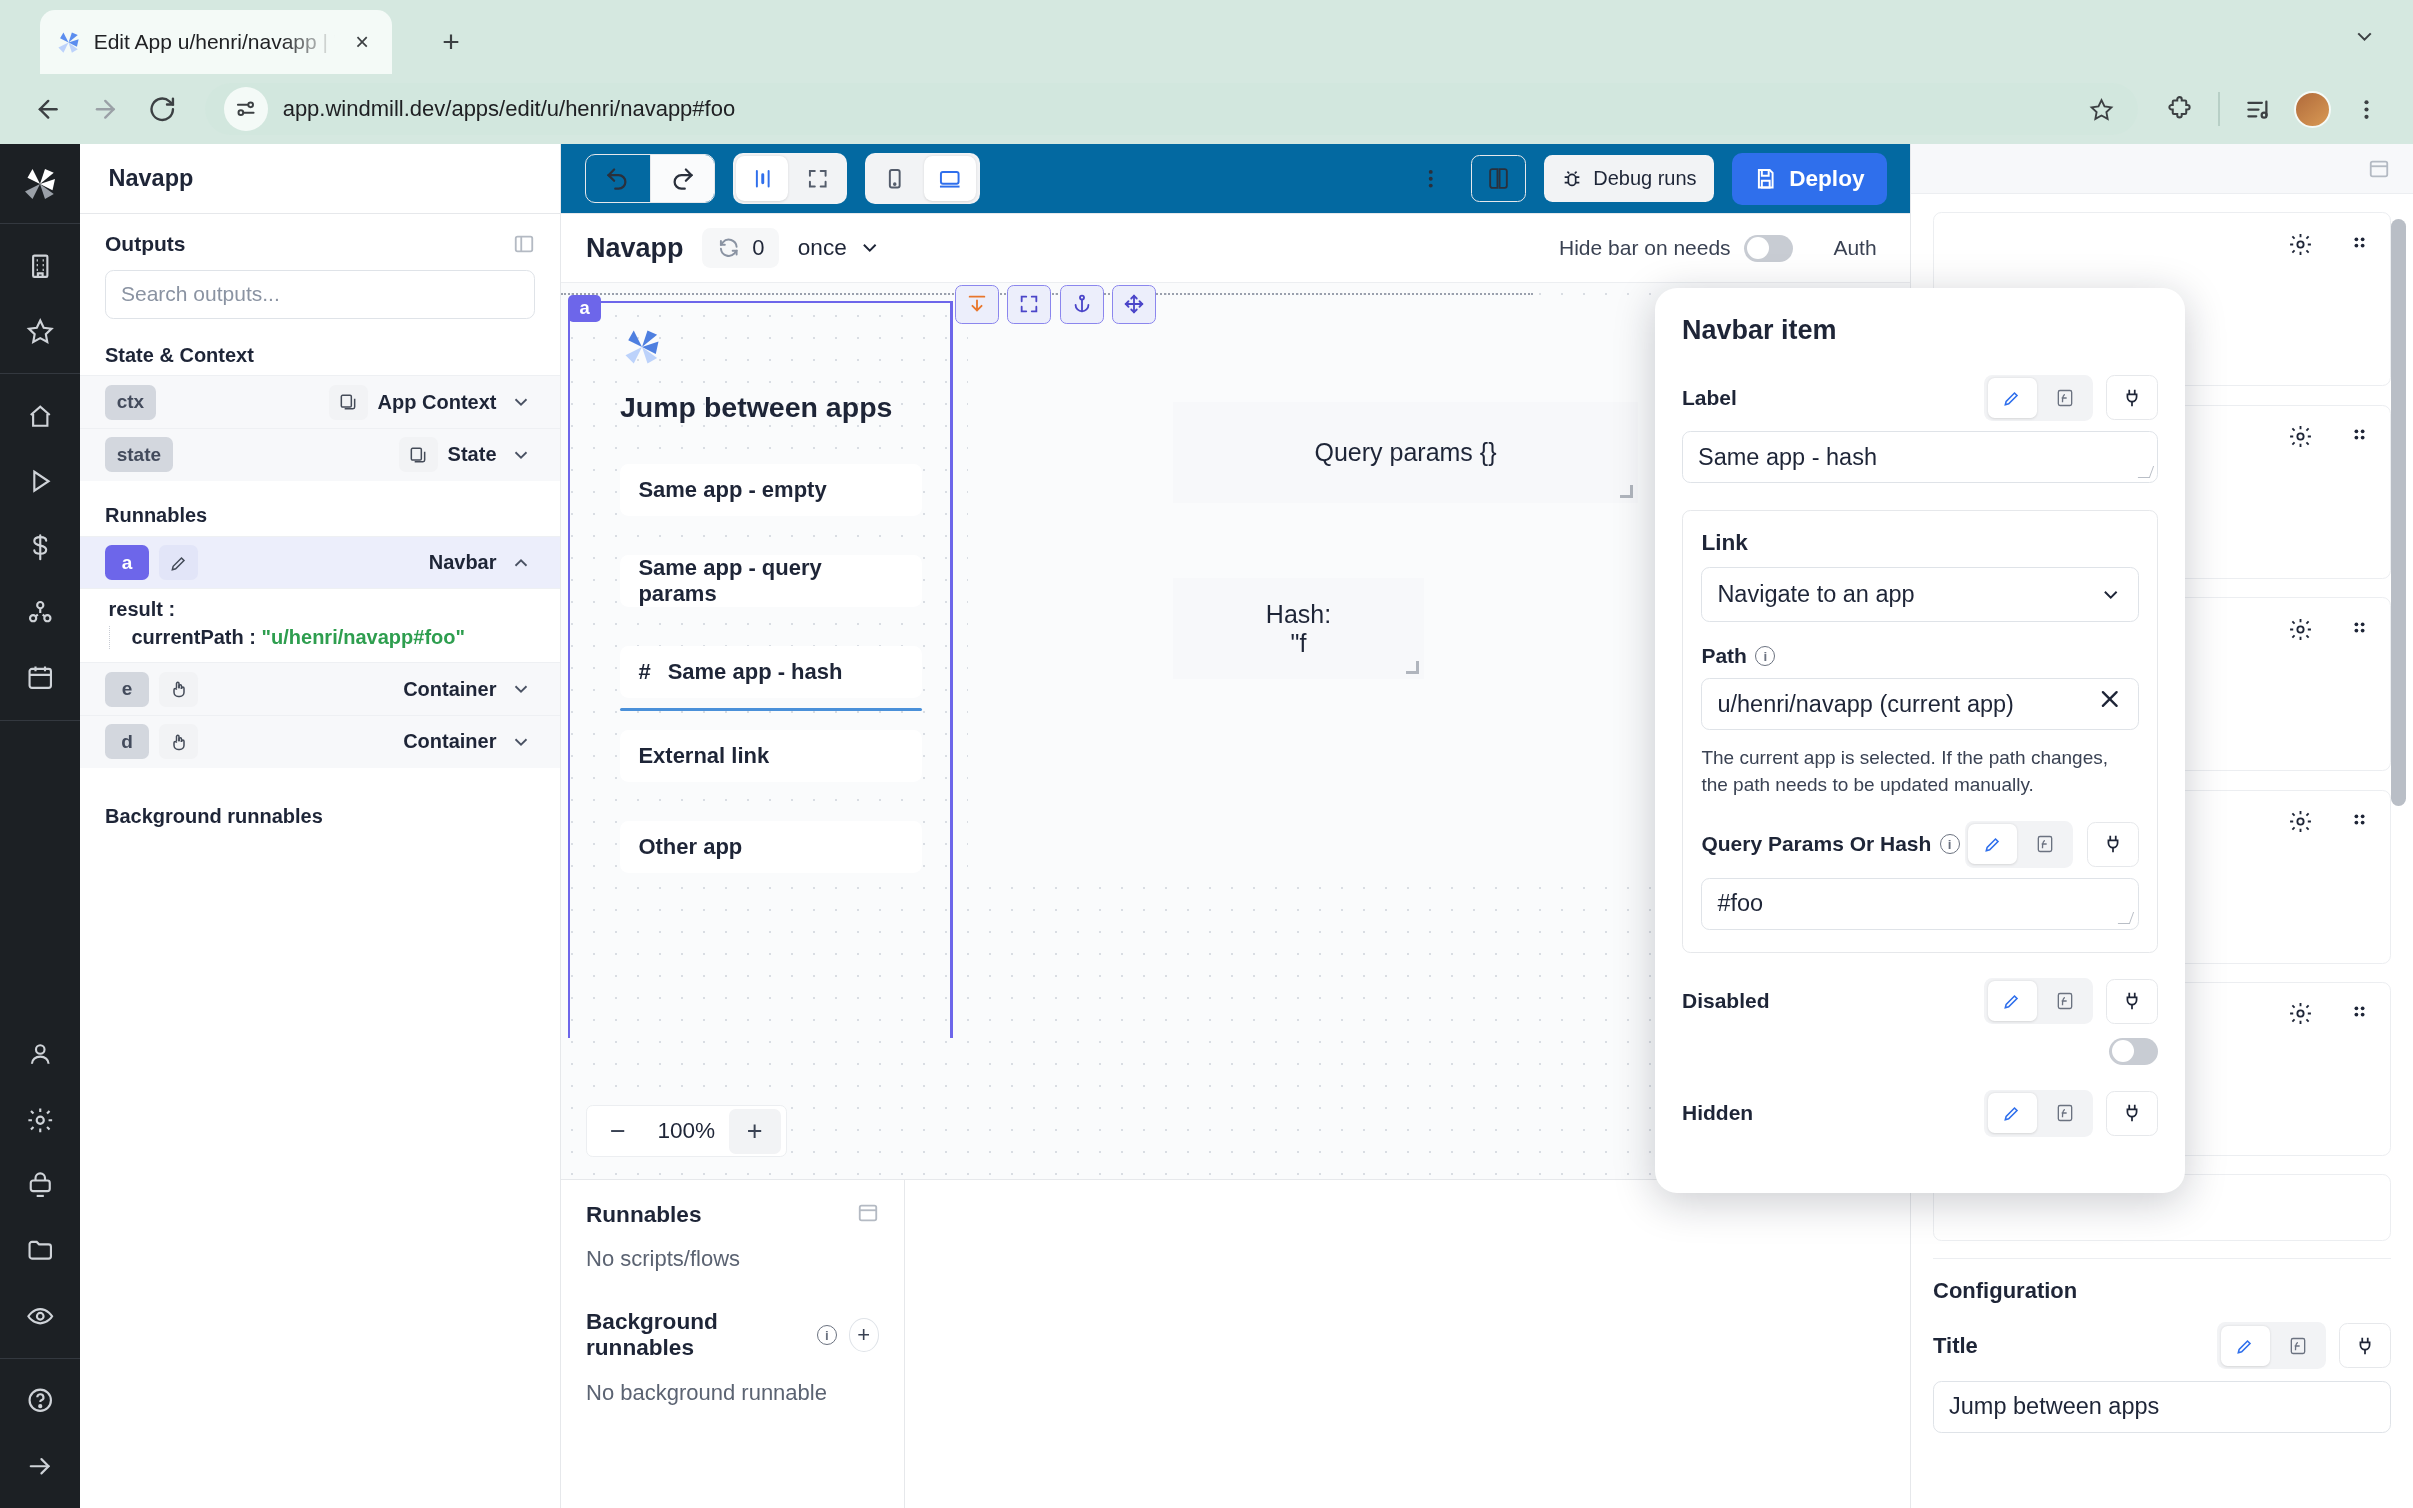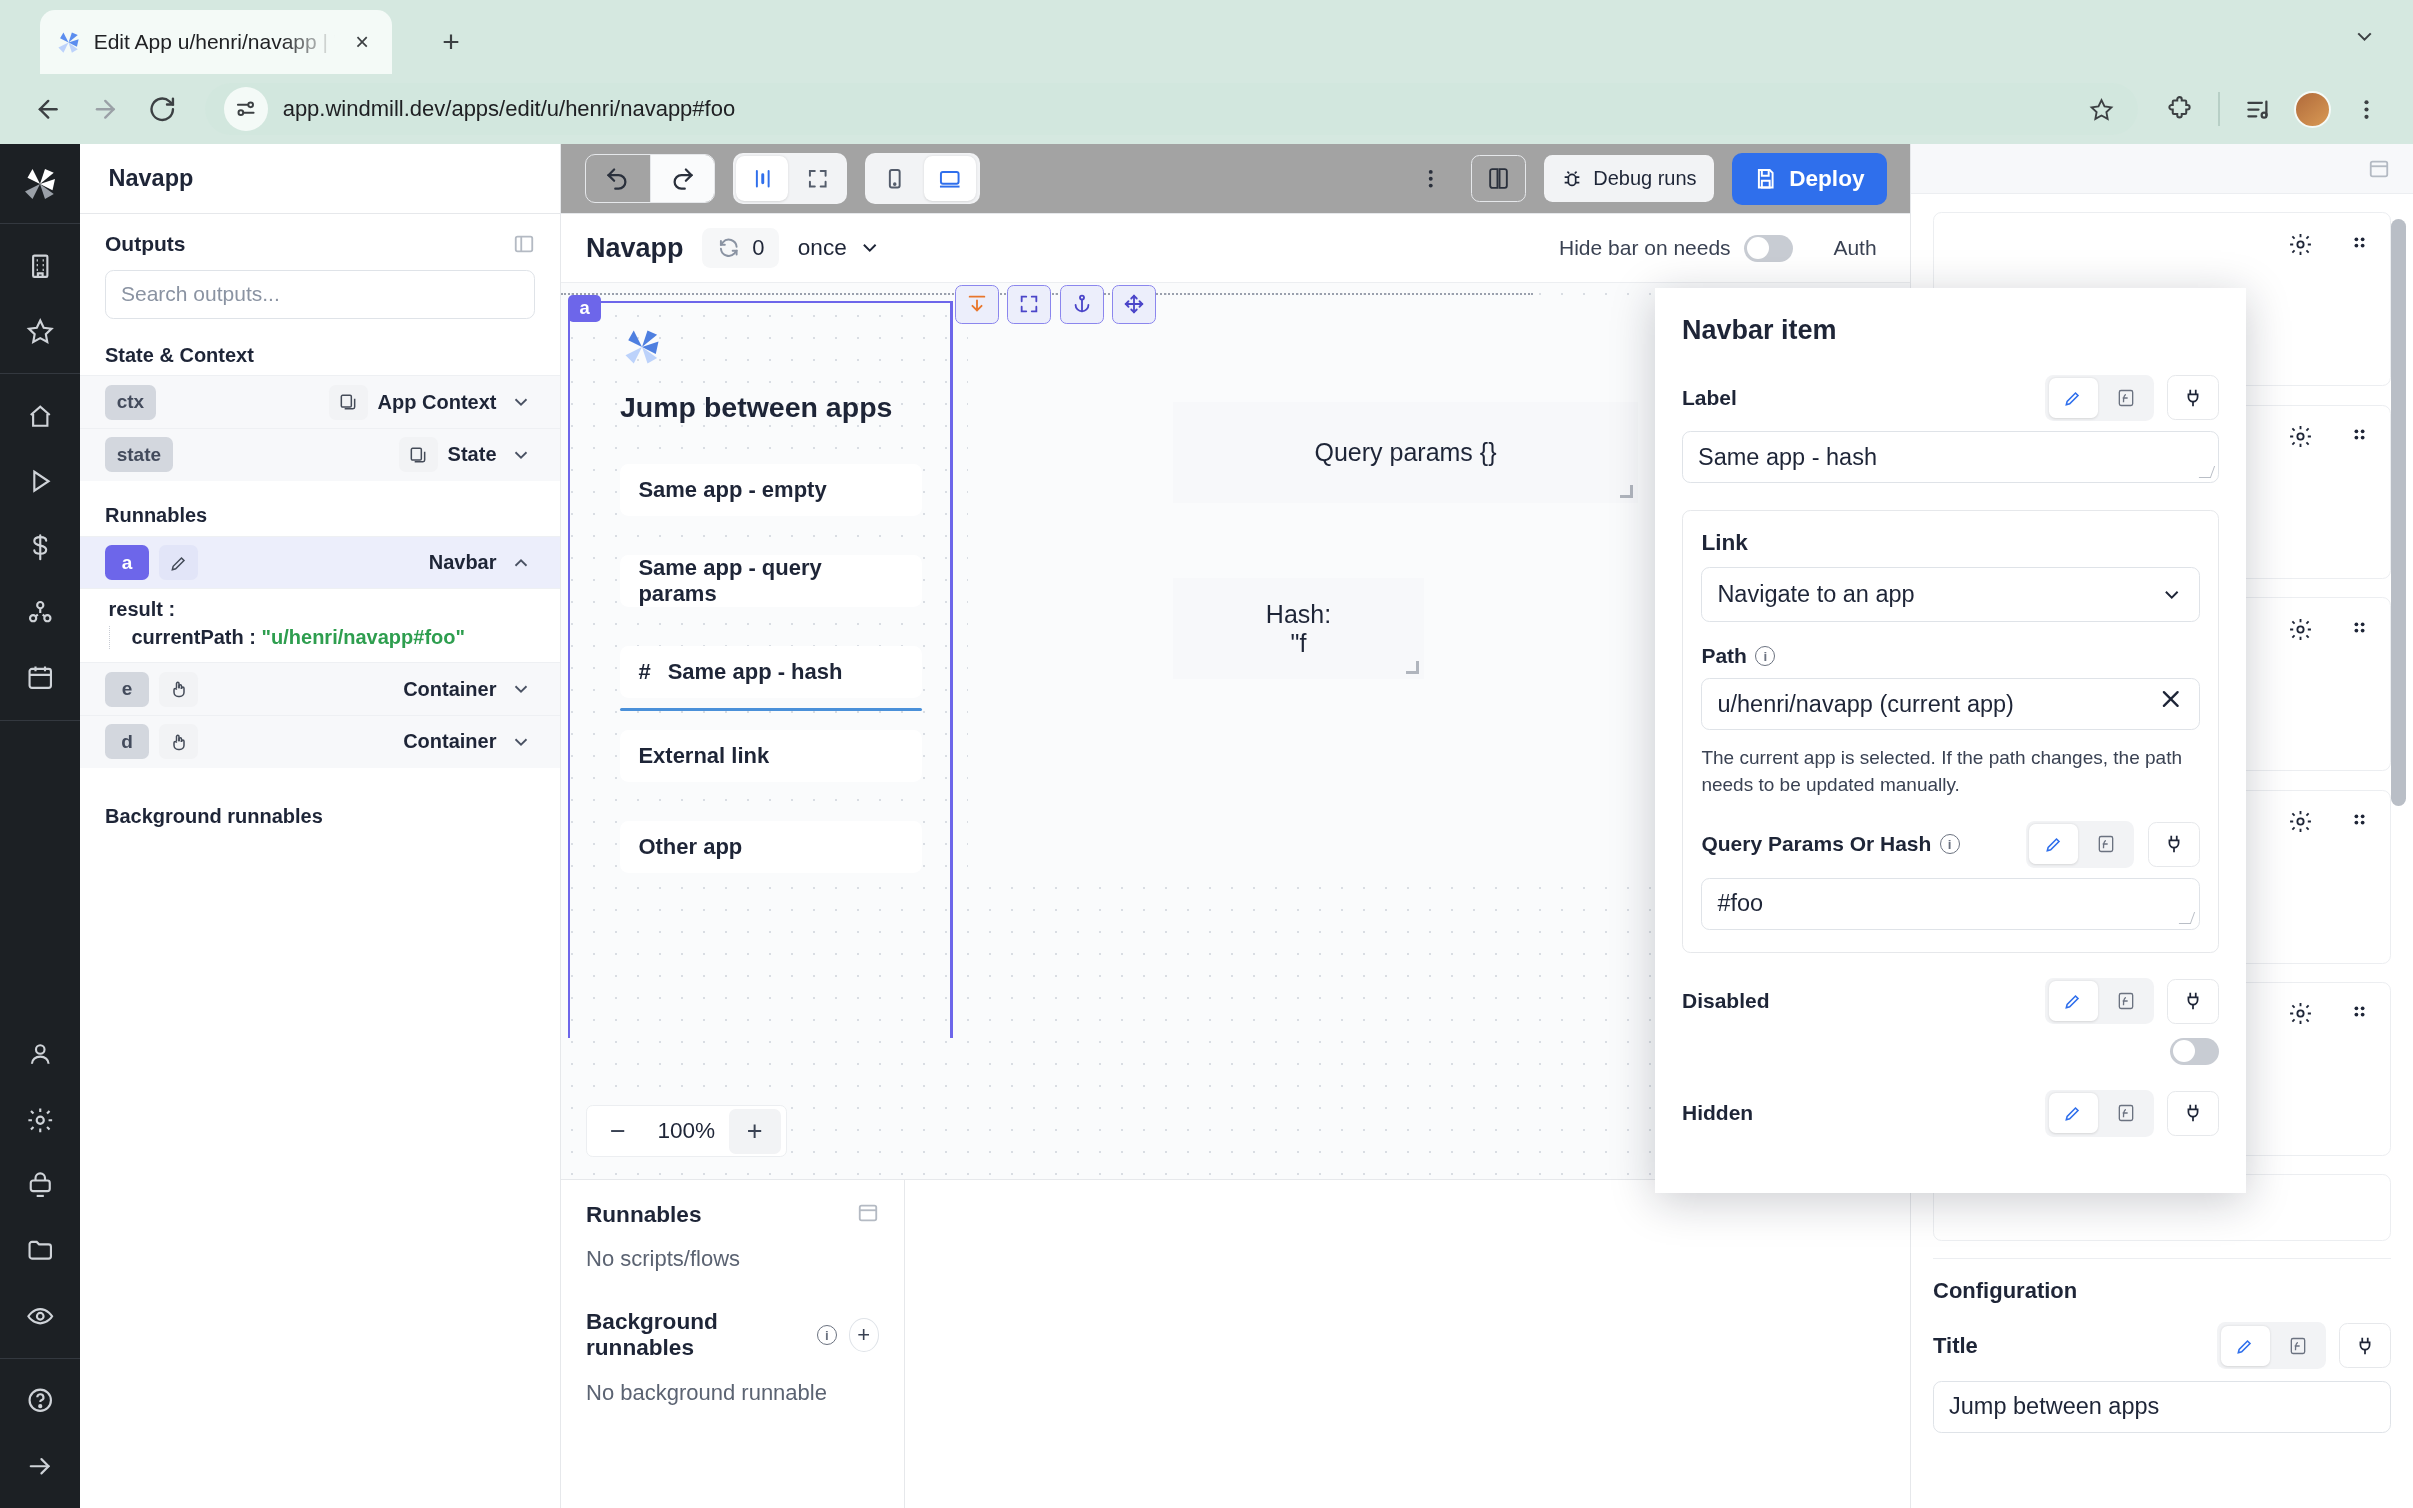--- a/index.html
+++ b/index.html
@@ -100,21 +100,21 @@
     color: #4a5263; }
   .result-block { padding: 8.4px 25px 13.4px 28.5px; font-size: 20px; color: #1e2537; background:#fff;
     border-top: 0.8px solid #eef0f3; }
   .result-line { font-weight: bold; padding-bottom: 5px; }
   .result-sub { padding-left: 22px; border-left: 1.7px dotted #c8ccd4; font-weight: bold; }
   .result-val { color: #2e9e4f; font-weight: bold; }
 
   
   .canvas-col { flex: 1; display: flex; flex-direction: column; min-width: 0; }
   .edit-toolbar { height: 70px; border-bottom: 0.8px solid #e6e8eb; display: flex;
-    align-items: center; padding: 0 23.5px; gap: 18.4px; background: #a3a3a3; }
+    align-items: center; padding: 0 23.5px; gap: 18.4px; background: #0369a1; }
   .seg { display: flex; background: #f2f3f5; border-radius: 10px; padding: 3.4px; gap: 3.4px; }
   .seg-btn { width: 52px; height: 45px; border-radius: 8.4px; display: flex;
     align-items: center; justify-content: center; color: #545c6b; }
   .seg-btn.active { background: #fff; color: #2f6fec; box-shadow: 0 0.8px 2.5px rgba(0,0,0,.12); }
   .undo-group { display: flex; border: 0.8px solid #e6e8eb; border-radius: 10px; overflow: hidden; }
   .undo-btn { width: 64px; height: 47px; display: flex; align-items: center;
     justify-content: center; color: #2a303c; }
   .undo-btn + .undo-btn { border-left: 0.8px solid #e6e8eb; background: #fafbfc; }
   .tb-spacer { flex: 1; }
   .kebab { width: 44px; height: 44px; display:flex; align-items:center; justify-content:center;
@@ -213,22 +213,22 @@
   .mode-btn { width: 49px; height: 40px; border-radius: 6.7px; display: flex;
     align-items: center; justify-content: center; color: #6b7280; }
   .mode-btn.active { background: #fff; color: #2f6fec; box-shadow: 0 0.8px 2.5px rgba(0,0,0,.12); }
   .plug-btn { width: 52px; height: 45px; border: 0.8px solid #e6e8eb; border-radius: 8.4px;
     display: flex; align-items: center; justify-content: center; color: #1e2537;
     margin-left: 13.4px; }
   .rp-scroll { position: absolute; right: 6.7px; top: 75px; width: 15px; height: 587px;
     border-radius: 7.5px; background: #b9bec6; }
 
   
-  .popover { position: absolute; left: 1655px; top: 144px; width: 591px; height: 905px;
-    background: #fff; border-radius: 0; box-shadow: 0 8.4px 42px rgba(20,25,40,.22);
+  .popover { position: absolute; left: 1655px; top: 144px; width: 530px; height: 905px;
+    background: #fff; border-radius: 22px; box-shadow: 0 8.4px 42px rgba(20,25,40,.22);
     z-index: 40; padding: 27px 27px 0 27px; overflow: hidden; }
   .pop-title { font-size: 27px; font-weight: bold; color: #1e2537; }
   .pop-field-head { display: flex; align-items: center; justify-content: space-between;
     margin-top: 28.5px; }
   .pop-label { font-size: 21px; font-weight: bold; color: #1e2537; display: flex;
     align-items: center; gap: 8.4px; }
   .pop-input { margin-top: 10px; width: 100%; height: 52px; border: 0.8px solid #dfe3e8;
     border-radius: 8.4px; font-size: 23.5px; color: #1e2537; padding: 0 15px;
     outline: none; background: #fff; font-family: "Liberation Sans", sans-serif; }
   .pop-textarea { position: relative; }

